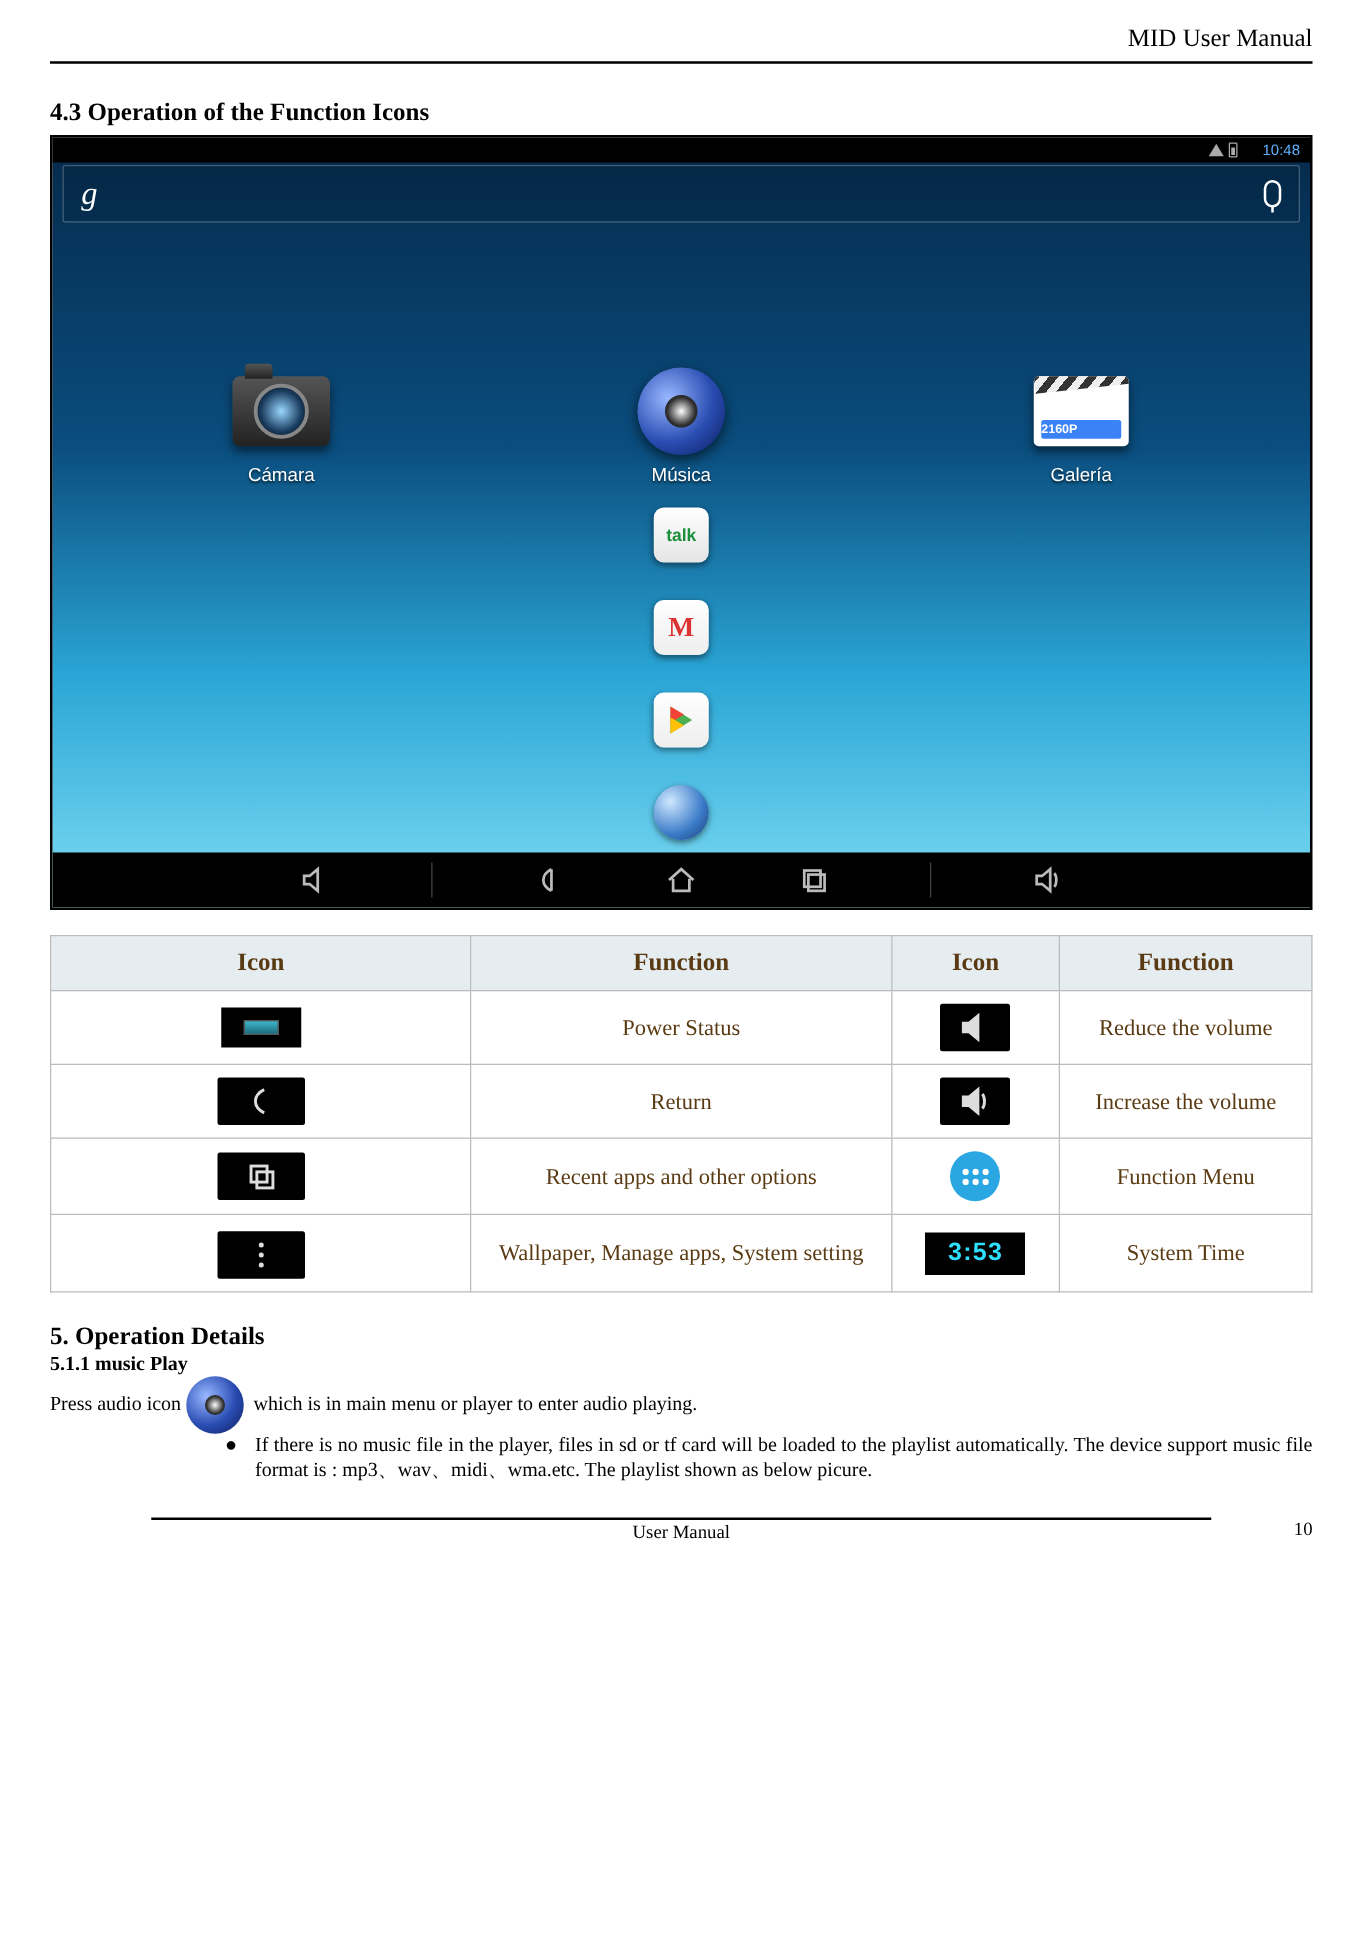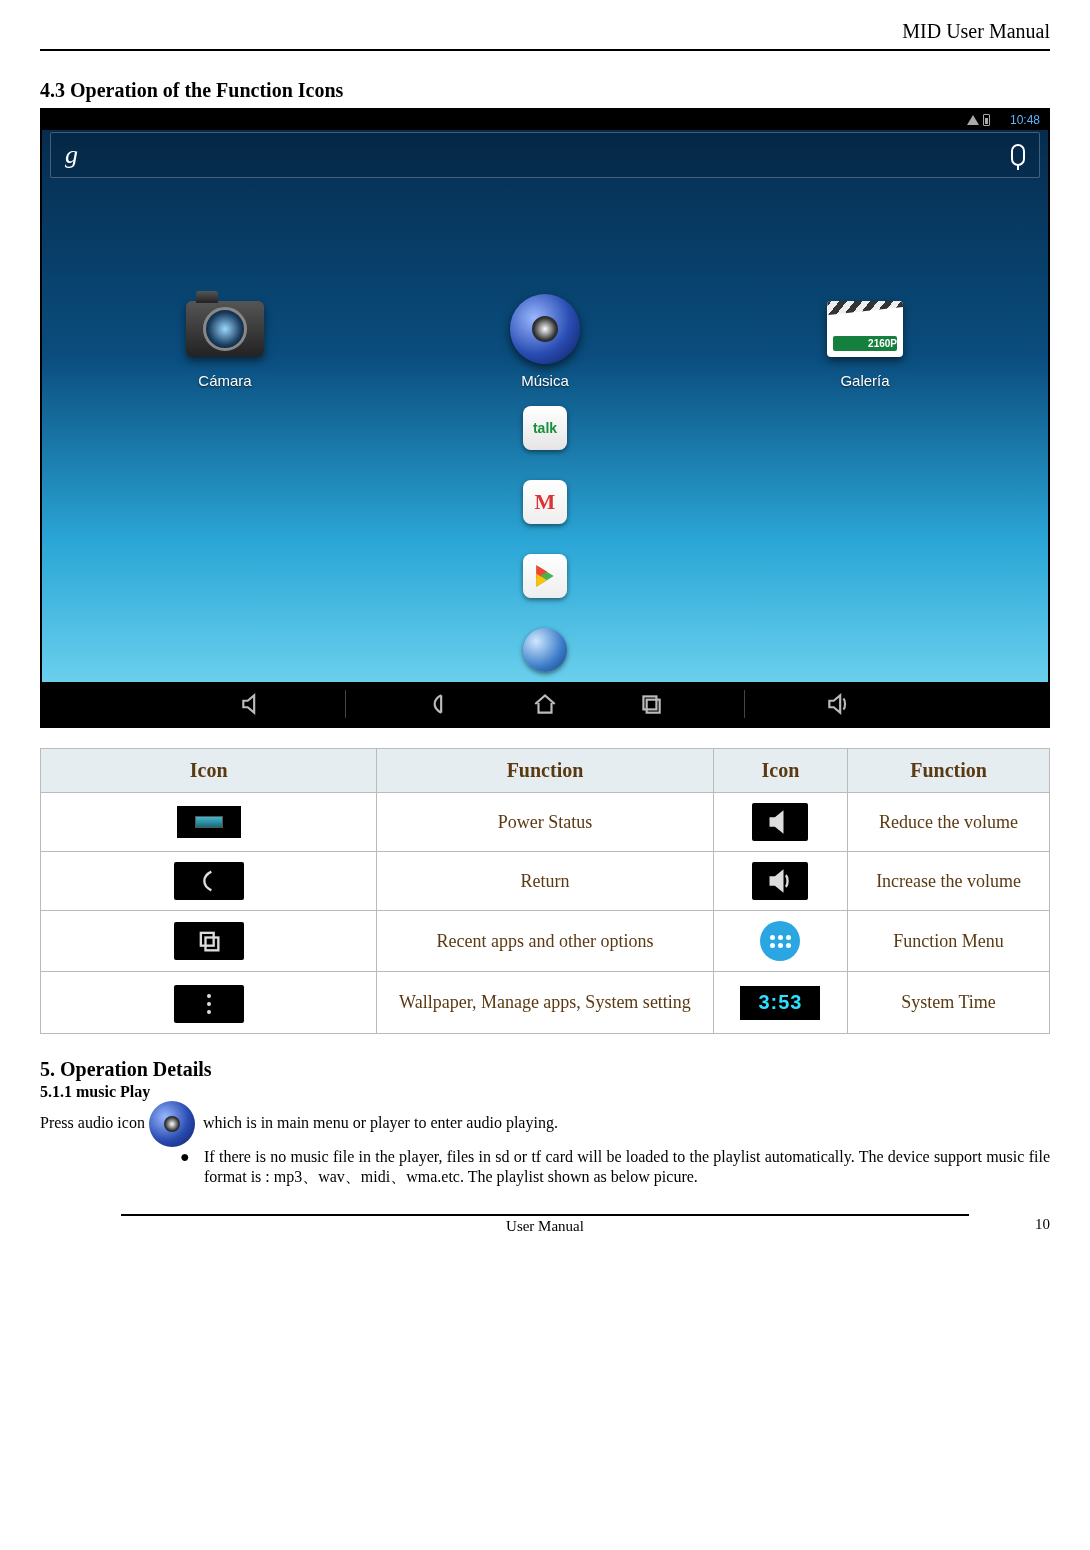--- a/index.html
+++ b/index.html
@@ -27,21 +27,21 @@
   .app-item .label { font-size: 15px; color: #fff; text-shadow: 0 1px 2px rgba(0,0,0,0.7); }
   .globe { width: 72px; height: 72px; border-radius: 50%; background: radial-gradient(circle at 30% 30%, #cfe8ff, #3b7bc8 60%, #1a3d75); box-shadow: 0 4px 10px rgba(0,0,0,0.5); }
   .mt-box { width: 66px; height: 66px; border-radius: 10px; background: linear-gradient(#3aa0d9,#1b6aa5); display: flex; align-items: center; justify-content: center; font-size: 26px; font-weight: bold; color: #fff; box-shadow: 0 4px 8px rgba(0,0,0,0.5), inset 0 0 0 2px rgba(255,255,255,0.3); border: 2px solid #fff; }
   .camera { width: 82px; height: 56px; background: linear-gradient(#555,#222); border-radius: 6px; position: relative; box-shadow: 0 4px 8px rgba(0,0,0,0.5); }
   .camera::before { content: ""; position: absolute; top: 6px; left: 50%; transform: translateX(-50%); width: 38px; height: 38px; border-radius: 50%; background: radial-gradient(circle,#9ad7ff 0%, #1a3d5f 60%, #000 100%); border: 3px solid #888; }
   .camera::after { content: ""; position: absolute; top: -10px; left: 10px; width: 22px; height: 12px; background: linear-gradient(#555,#222); border-radius: 3px 3px 0 0; }
   .speaker { width: 70px; height: 70px; border-radius: 50%; background: radial-gradient(circle at 35% 35%, #9ab8ff, #2a4db3 55%, #0a1a5a 100%); box-shadow: 0 4px 10px rgba(0,0,0,0.6); position: relative; }
   .speaker::after { content: ""; position: absolute; top: 50%; left: 50%; width: 26px; height: 26px; border-radius: 50%; background: radial-gradient(circle,#fff 0%, #333 60%, #000 100%); transform: translate(-50%,-50%); }
   .gallery { width: 76px; height: 56px; background: #fff; border-radius: 4px; box-shadow: 0 4px 8px rgba(0,0,0,0.5); position: relative; overflow: hidden; }
   .gallery .clapper { position: absolute; top: 0; left: 0; right: 0; height: 14px; background: repeating-linear-gradient(-45deg,#333 0 6px,#eee 6px 12px); transform: rotate(-6deg); transform-origin: left top; }
-  .gallery .tag { position: absolute; bottom: 6px; left: 6px; right: 6px; background: #15803d; color: #fff; font-size: 10px; font-weight: bold; text-align: right; border-radius: 2px; padding: 2px 0; }
+  .gallery .tag { position: absolute; bottom: 6px; left: 6px; right: 6px; background: #3b82f6; color: #fff; font-size: 10px; font-weight: bold; text-align: left; border-radius: 2px; padding: 2px 0; }
   .small-row { display: flex; gap: 30px; position: absolute; bottom: 54px; left: 50%; transform: translateX(-50%); flex-direction: column; }
   .small-icon { width: 44px; height: 44px; border-radius: 8px; box-shadow: 0 2px 5px rgba(0,0,0,0.5); display: flex; align-items: center; justify-content: center; font-size: 14px; font-weight: bold; }
   .i-talk { background: linear-gradient(#fff,#e5e5e5); color: #1a8f3a; }
   .i-gmail { background: linear-gradient(#fff,#eee); color: #d33; font-family: serif; font-size: 22px; }
   .i-play { background: linear-gradient(#fff,#eee); }
   .i-play svg { width: 26px; height: 26px; }
   .i-globe { background: radial-gradient(circle at 30% 30%,#cfe8ff,#3b7bc8 60%,#1a3d75); border-radius: 50%; }
   .nav-bar { position: absolute; bottom: 0; left: 0; right: 0; height: 44px; background: #000; display: flex; align-items: center; justify-content: center; gap: 80px; }
   .nav-bar .nav-icon { color: #bbb; display: flex; align-items: center; justify-content: center; }
   .nav-bar svg { width: 26px; height: 26px; stroke: #bbb; fill: none; stroke-width: 2; }

